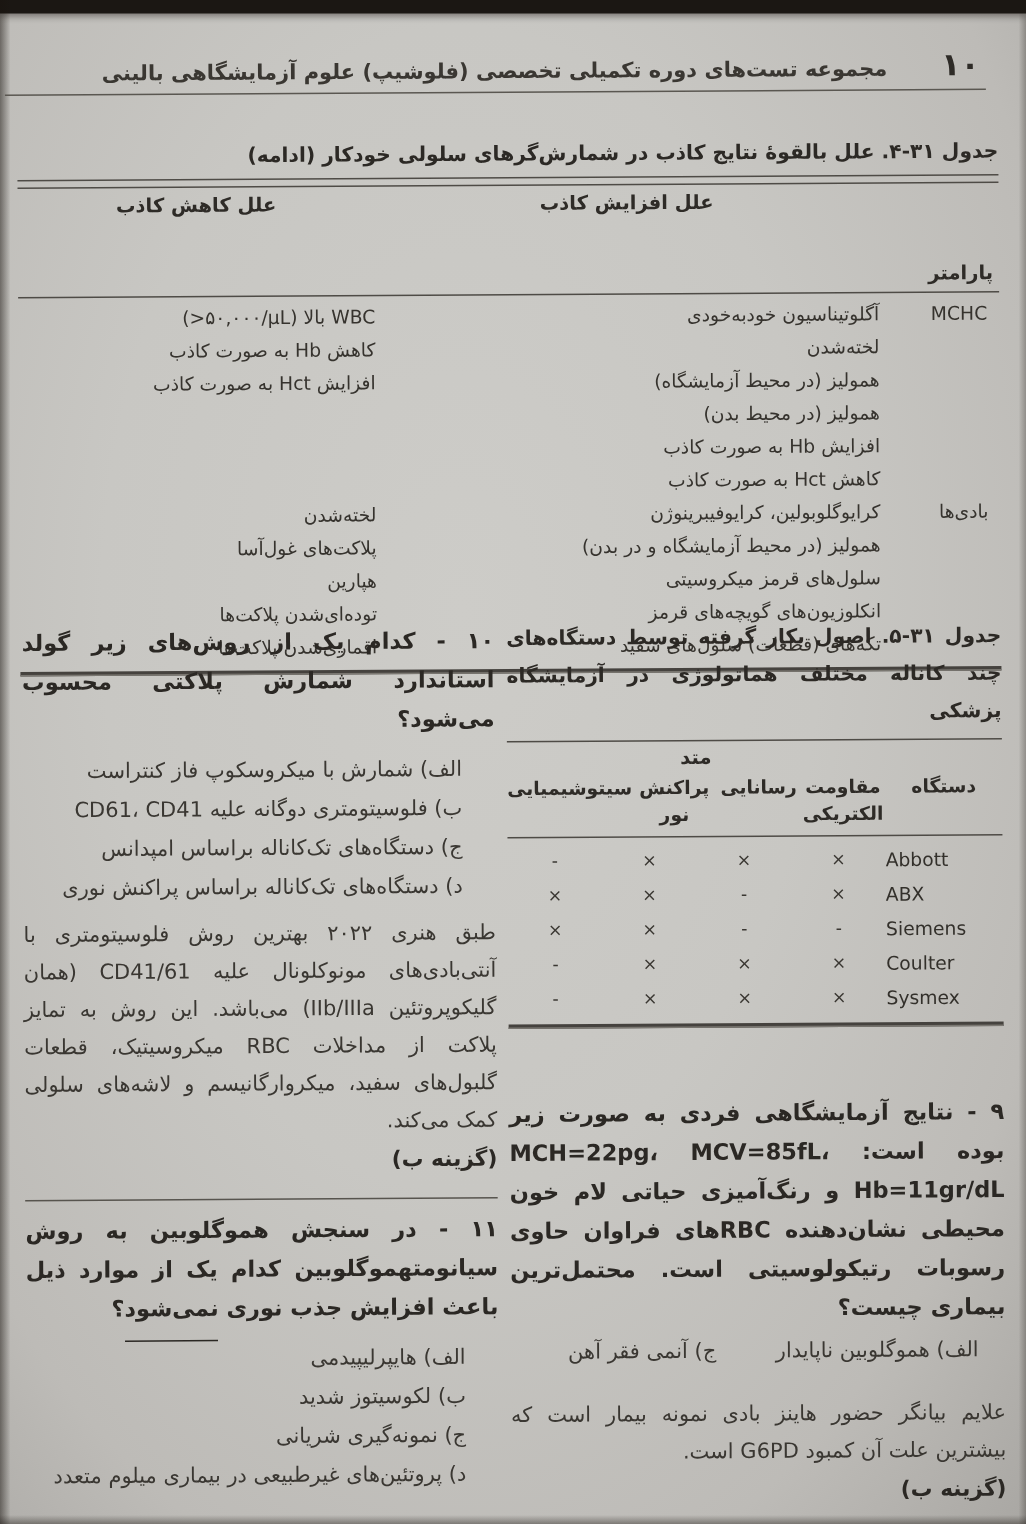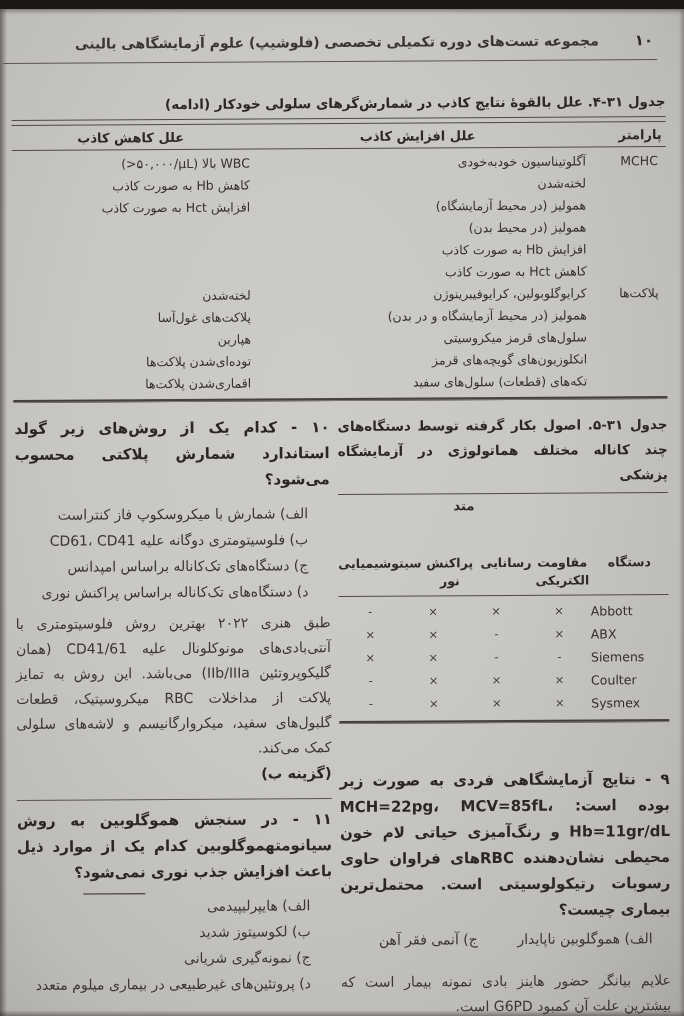--- a/index.html
+++ b/index.html
@@ -12,33 +12,33 @@
   .edge-left{position:absolute;left:0;top:0;bottom:0;width:7px;
     background:linear-gradient(to right, rgba(25,20,15,.5), rgba(25,20,15,0));}
   .edge-right{position:absolute;right:0;top:0;bottom:0;width:5px;
     background:linear-gradient(to left, rgba(25,20,15,.28), rgba(25,20,15,0));}
   .edge-bottom{position:absolute;left:0;right:0;bottom:0;height:6px;
     background:linear-gradient(to top, rgba(25,20,15,.4), rgba(25,20,15,0));}
   .content{position:absolute;inset:0;direction:rtl;color:#34312c;transform:rotate(-0.35deg);}
 
   
   .hdr{position:absolute;top:33px;right:28px;left:20px;display:flex;gap:36px;align-items:baseline;}
-  .pagenum{font-weight:bold;font-size:15px;color:#2e2b27;}
+  .pagenum{font-weight:bold;font-size:21px;color:#2e2b27;}
   .htitle{font-weight:bold;font-size:14px;color:#3a3732;white-space:nowrap;}
   .hrule{position:absolute;top:61px;left:6px;width:654px;height:1px;background:#5a5751;}
 
   
   .t431{position:absolute;top:95px;right:16px;left:14px;}
   .t-title{font-weight:bold;font-size:13.5px;color:#2c2925;margin-bottom:7px;text-align:right;}
   .rule-double{height:4px;border-top:1px solid #4e4b46;border-bottom:1px solid #4e4b46;}
   .rule-1{height:1px;background:#4e4b46;}
   .rule-thick{height:2px;background:#45423e;border-bottom:1px solid #7a7771;}
   .t4h,.t4r{display:grid;grid-template-columns:80px 336px 1fr;}
   .t4h{padding:5px 0 4px;font-weight:bold;font-size:13px;color:#2e2b27;}
-  .t4h .p{text-align:right;padding-right:4px;}
+  .t4h .p{text-align:right;padding-right:4px;margin-top:48px;}
   .t4h .i,.t4h .d{text-align:center;}
   .t4r{height:22px;line-height:22px;font-size:12.5px;color:#36332e;}
   .t4r .p{text-align:right;padding-right:8px;}
   .t4r .i{text-align:right;}
   .t4r .d{text-align:right;}
   .t4body{padding:3px 0 4px;}
 
   
   .col-left{position:absolute;top:414px;right:354px;left:15px;width:315px;}
   .col-right{position:absolute;top:414px;right:16px;width:330px;}
@@ -51,21 +51,21 @@
   .divider{margin:11px 0 7px;height:1px;background:#57544e;}
   .uline{border-bottom:1.5px solid #2b2824;padding-bottom:12px;}
   .cont-line{margin-top:17px;font-size:14px;line-height:25px;text-align:right;padding-right:8px;color:#3a3732;}
 
   
   .t531-title{font-weight:bold;font-size:13.5px;line-height:25px;text-align:justify;text-align-last:right;color:#2c2925;margin-bottom:5px;}
   .t5rule{height:1px;background:#4e4b46;}
   .metd{width:calc(100% - 78px);margin-right:78px;text-align:center;font-weight:bold;font-size:13px;padding:4px 0 1px;color:#2e2b27;}
   .t5h,.t5r{display:grid;grid-template-columns:78px 1fr 1fr 1fr 1fr;}
   .t5h{font-weight:bold;font-size:12.5px;line-height:18px;padding:2px 0 5px;color:#2e2b27;}
-  .t5h div{text-align:center;margin-top:38px;}
+  .t5h div{text-align:center;}
   .t5h .dev{text-align:center;}
   .t5body{padding:4px 0 5px;}
   .t5r{height:23px;line-height:23px;font-size:12.5px;}
   .t5r .dev{text-align:left;direction:ltr;color:#33302b;}
   .t5r .sym{text-align:center;font-size:11.5px;color:#3a3732;}
 
   .q9{margin-top:44px;}
   .q9opts{margin-top:3px;display:grid;grid-template-columns:53% 47%;font-size:14px;line-height:27px;color:#3a3732;}
   .q9opts .o-r{text-align:right;padding-right:18px;}
   .q9opts .o-l{text-align:right;padding-right:28px;}
@@ -122,21 +122,21 @@
             <div class="p"></div>
             <div class="i">افزایش Hb به صورت کاذب</div>
             <div class="d"></div>
           </div>
         <div class="t4r">
             <div class="p"></div>
             <div class="i">کاهش Hct به صورت کاذب</div>
             <div class="d"></div>
           </div>
         <div class="t4r">
-            <div class="p">پلاکت‌ها</div>
+            <div class="p">بادی‌ها</div>
             <div class="i">کرایوگلوبولین، کرایوفیبرینوژن</div>
             <div class="d">لخته‌شدن</div>
           </div>
         <div class="t4r">
             <div class="p"></div>
             <div class="i">همولیز (در محیط آزمایشگاه و در بدن)</div>
             <div class="d">پلاکت‌های غول‌آسا</div>
           </div>
         <div class="t4r">
             <div class="p"></div>

